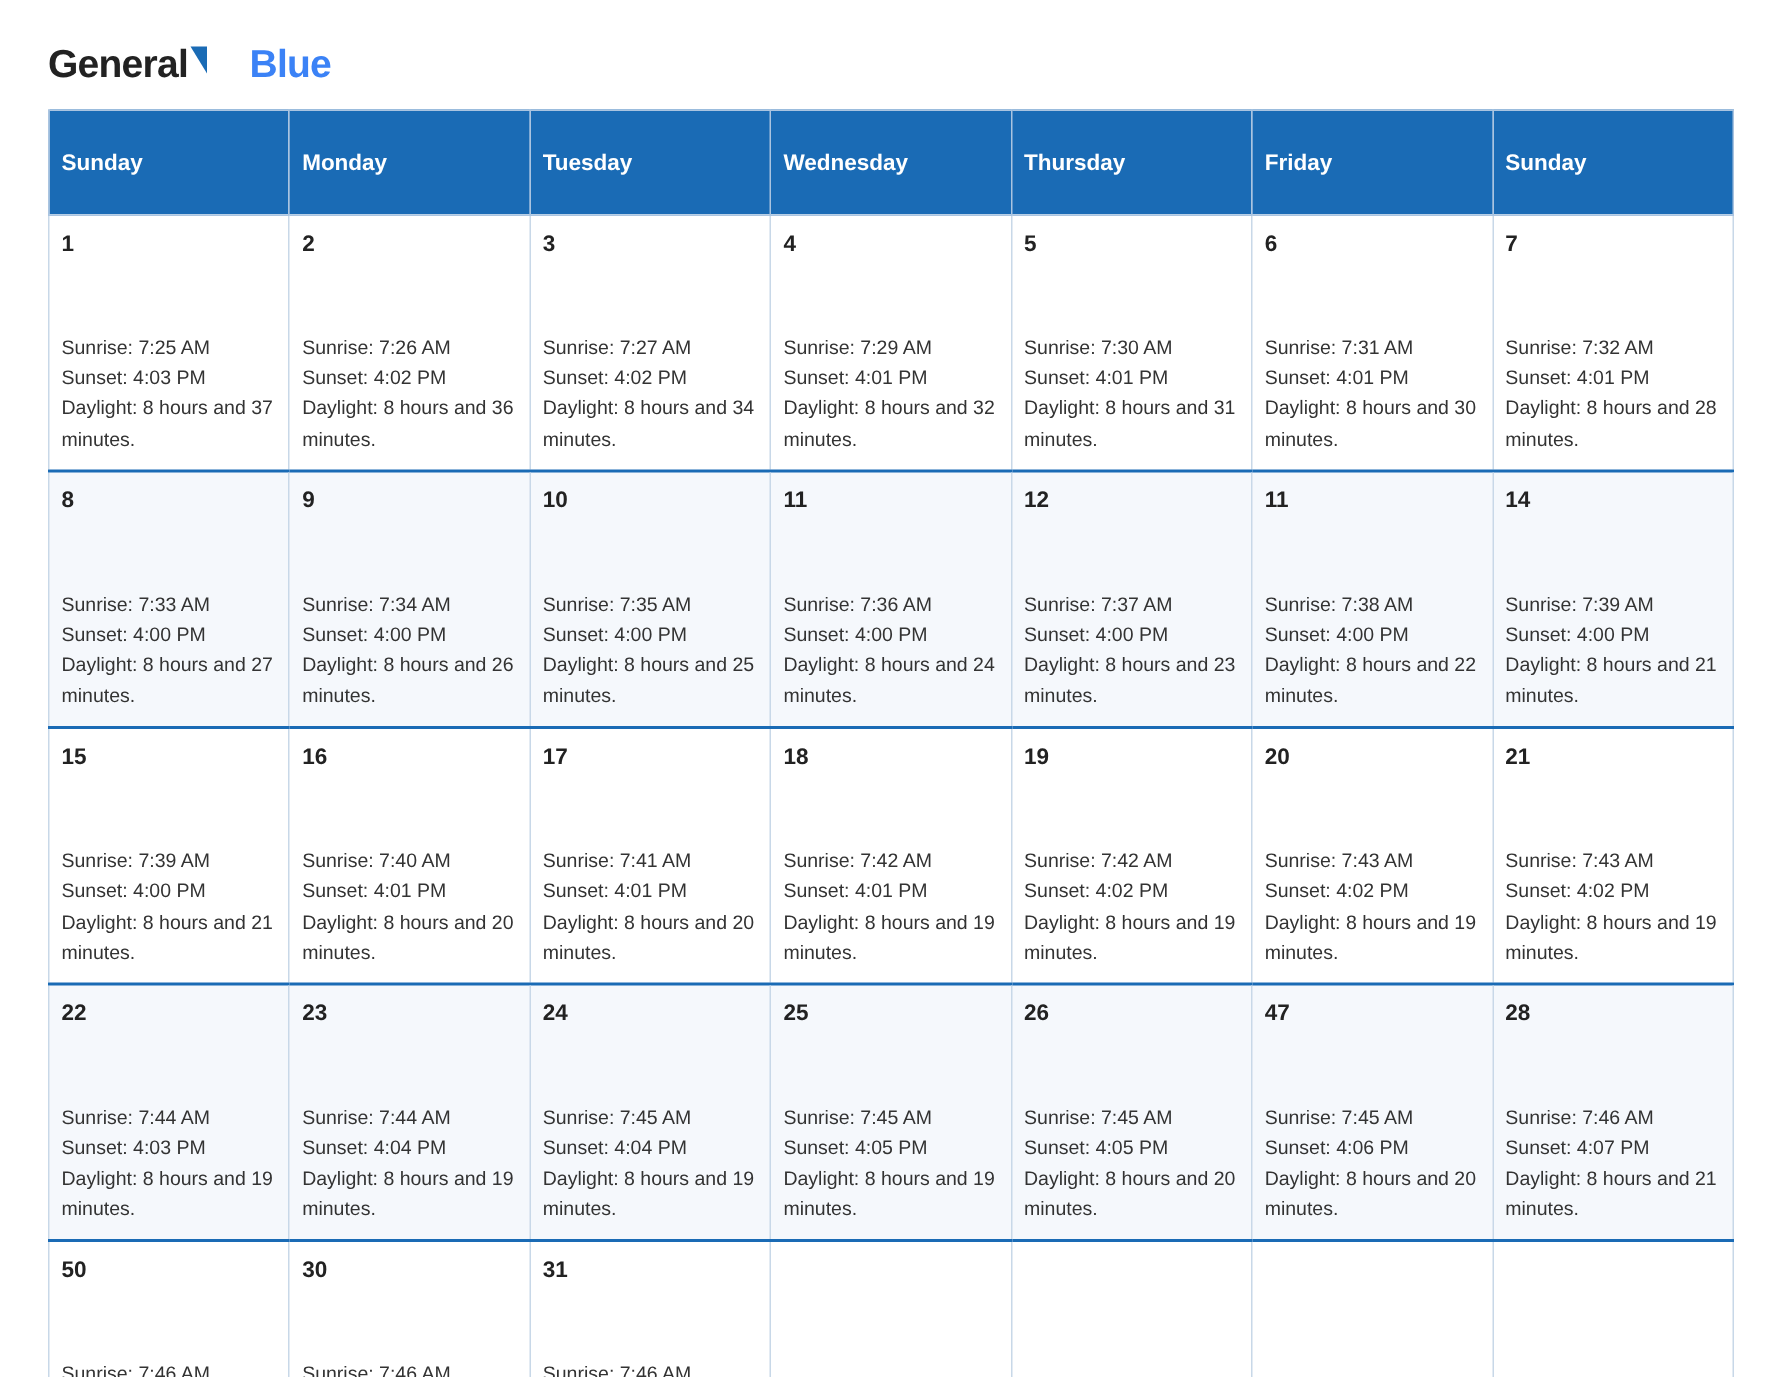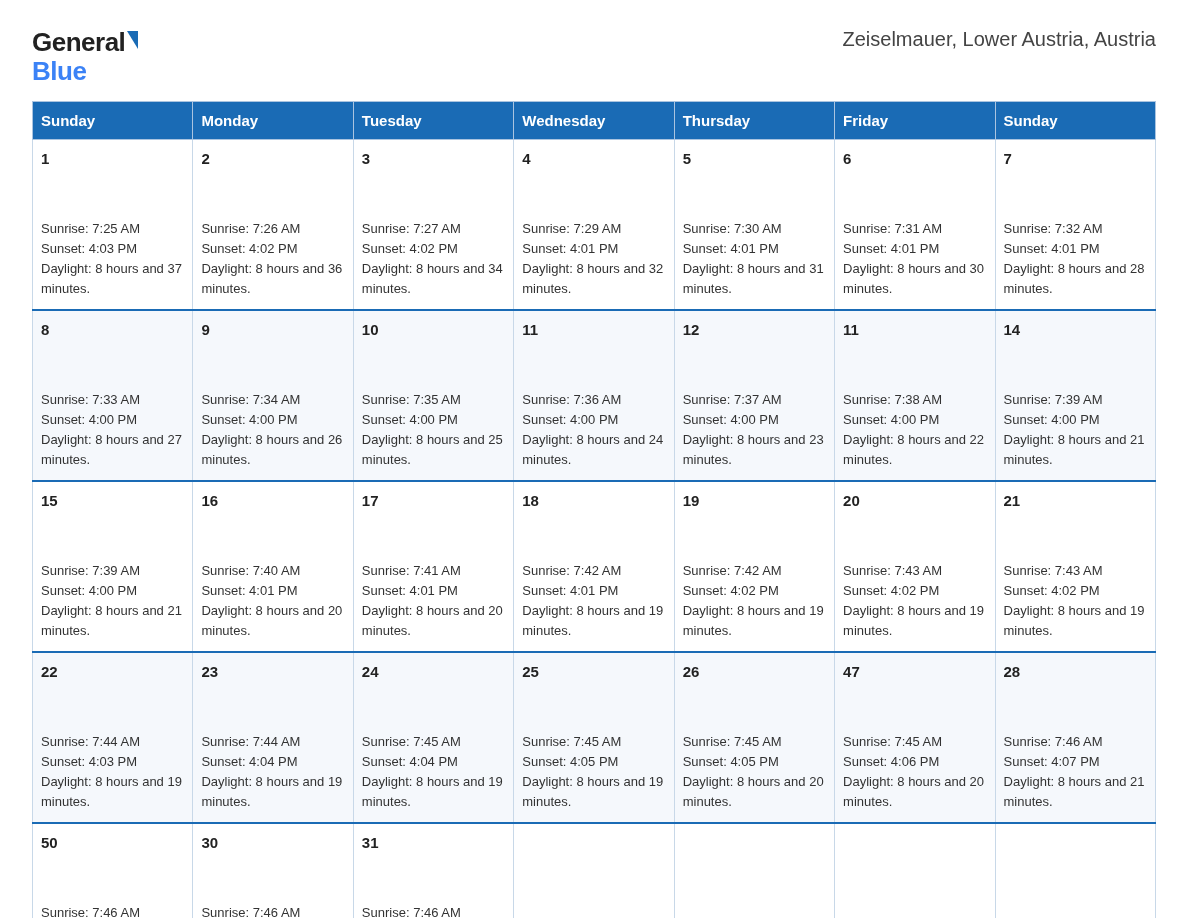--- a/index.html
+++ b/index.html
@@ -12,23 +12,24 @@
       min-height: 918px;
     }
     .header-row {
       display: flex;
       align-items: flex-start;
       justify-content: space-between;
       margin-bottom: 8px;
     }
     .logo {
       display: flex;
-      flex-direction: column;
-      align-items: flex-start;
+      flex-direction: row;
+      align-items: flex-end;
       margin-top: 4px;
+      gap: 28px;
     }
     .logo-general {
       font-size: 26px;
       font-weight: bold;
       color: #222;
       letter-spacing: -0.5px;
       line-height: 1.1;
     }
     .logo-blue {
       font-size: 26px;
@@ -65,21 +66,21 @@
     .calendar-table {
       width: 100%;
       border-collapse: collapse;
       margin-top: 16px;
     }
     .calendar-table th {
       background-color: #1a6bb5;
       color: #fff;
       font-size: 15px;
       font-weight: bold;
-      padding: 10px 8px;
+      padding: 26px 8px;
       text-align: left;
       border: 1px solid #aac4e0;
     }
     .calendar-table td {
       vertical-align: top;
       padding: 8px 8px 10px 8px;
       border: 1px solid #c8d8e8;
       width: 14.28%;
       font-size: 13px;
       line-height: 1.5;
@@ -112,21 +113,20 @@
 
 <div class="header-row">
   <div class="logo">
     <span style="display:flex;align-items:center;">
       <span class="logo-general">General</span>
       <span class="logo-triangle"></span>
     </span>
     <span class="logo-blue">Blue</span>
   </div>
   <div class="title-section">
-    <div class="location">Zeiselmauer, Lower Austria, Austria</div>
   </div>
 </div>
 
 <table class="calendar-table">
   <thead>
     <tr>
     <th>Sunday</th>
         <th>Monday</th>
         <th>Tuesday</th>
         <th>Wednesday</th>

